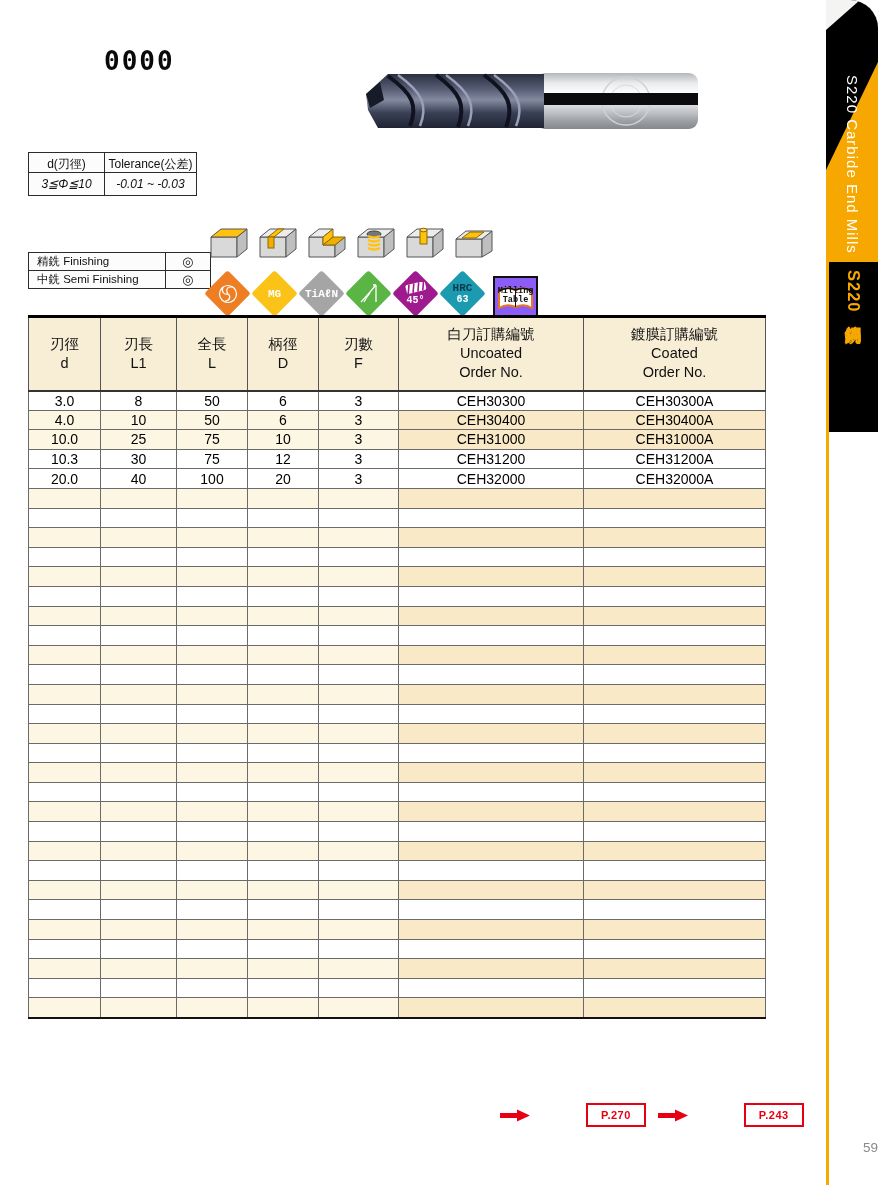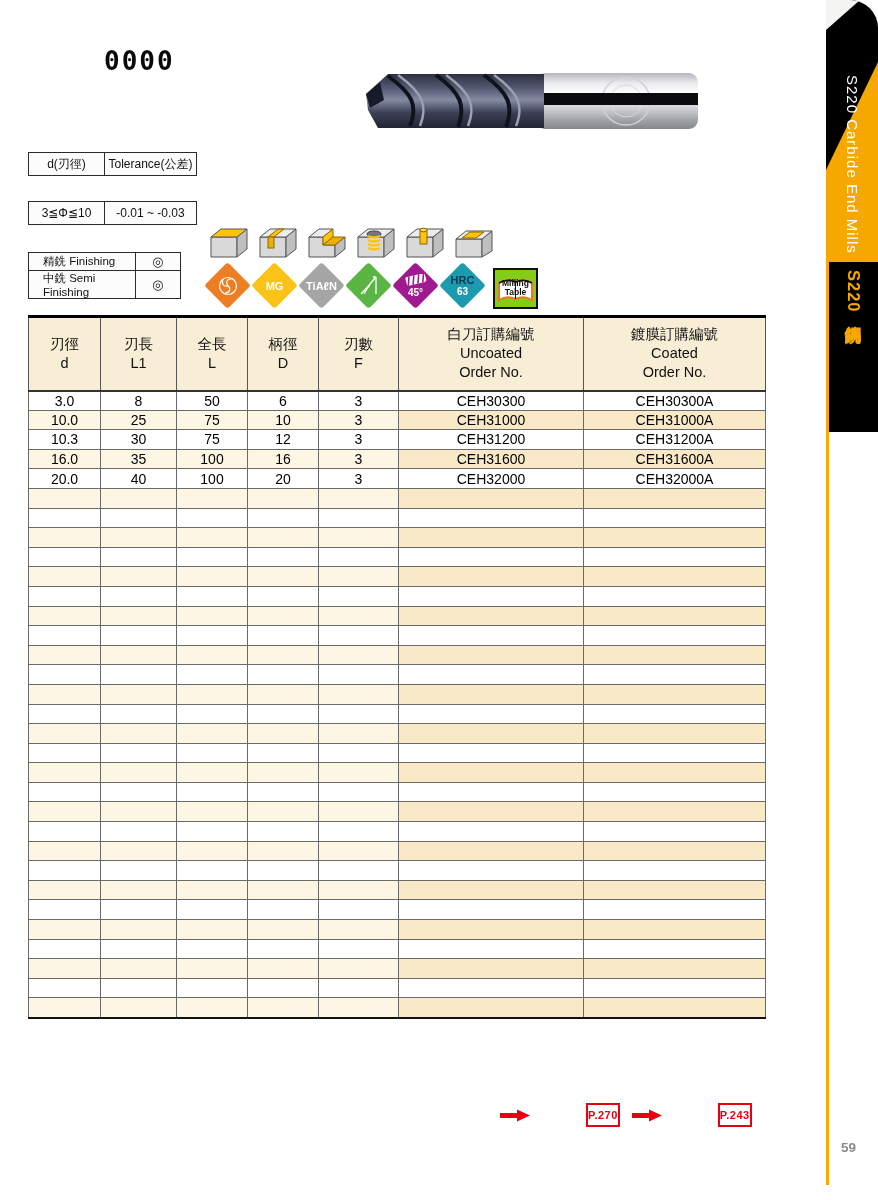--- a/index.html
+++ b/index.html
@@ -12,43 +12,43 @@
     font-size:26px; font-weight:900; letter-spacing:2px; color:#0a0a0a; }
 
   
   .tool-svg { position:absolute; left:358px; top:66px; }
 
   
   .tol-box { position:absolute; left:28px; border-collapse:collapse; }
   .tol-box td { border:1px solid #2b2b2b; background:#fcfcfc; font-size:12px; color:#111;
     text-align:center; height:23px;margin-top:9px; }
   .tol-box .c1 { width:76px; } .tol-box .c2 { width:92px; }
-  #tol-head { top:152px; } #tol-row { top:201px; }
+  #tol-head { top:152px; } #tol-row { top:172px;font-style:italic; }
 
   
   .fin-box { position:absolute; left:28px; top:252px; border-collapse:collapse; }
   .fin-box td { border:1px solid #2b2b2b; background:#fcfcfc; font-size:11.5px; color:#111; height:18px; }
-  .fin-box .lab { width:107px; padding-left:14px; }
+  .fin-box .lab { width:137px; padding-left:8px; }
   .fin-box .mk { width:45px; text-align:center; font-size:13px; }
 
   
   .cubes { position:absolute; left:207px; top:224px; display:flex; gap:7px; }
   .cube { width:42px; height:38px; }
 
   
-  .badges { position:absolute; left:204px; top:261px; display:flex; align-items:center; }
+  .badges { position:absolute; left:204px; top:269px; display:flex; align-items:center;font-family:Liberation Mono, monospace; }
   .badge { position:relative; width:47px; height:50px; }
   .badge .dia { position:absolute; left:7px; top:8px; width:33px; height:33px;
     transform:rotate(45deg); border-radius:3px; }
   .badge .ov { position:absolute; left:0; top:0; width:47px; height:50px; display:flex;
     flex-direction:column; align-items:center; justify-content:center; color:#fff; }
   .badge .t1 { font-size:11px; font-weight:bold; line-height:11px; }
   .badge .t2 { font-size:10px; font-weight:bold; line-height:11px; }
   .badge .t-dark { color:#0c3a50; }
-  .mtable { width:45px; height:41px; background:#84cc16; border:2px solid #111; margin-left:7px;
+  .mtable { width:45px; height:41px; background:#8b5cf6; border:2px solid #111; margin-left:7px;
     margin-top:4px; position:relative; display:flex; align-items:center; justify-content:center; }
   .mtable .bk { position:absolute; inset:0; }
   .mtable .txt { position:relative; font-size:8.5px; font-weight:bold; color:#111;
     text-align:center; line-height:9px; }
 
   
   .main-tbl { position:absolute; left:28px; top:315px; border-collapse:collapse;
     border-left:1px solid #555; border-right:1px solid #555;
     border-top:3px solid #000; border-bottom:2px solid #111; table-layout:fixed; }
   .main-tbl th { background:#F8EED6; border:1px solid #555; border-bottom:2px solid #333;
@@ -57,34 +57,34 @@
   .main-tbl th .en { display:block; font-size:14.5px; line-height:19px; }
   .main-tbl td { border:1px solid #6a6a6a; height:19.6px; text-align:center;
     font-size:14px; color:#000; line-height:14px; background:#fff; padding:0; }
   .main-tbl tr.alt .c-dim { background:#FDF6E3; }
   .main-tbl tr.alt .c-order { background:#F9E9C7; }
 
   
   .refs { position:absolute; left:500px; top:1103px; display:flex; align-items:center; }
   .ref-arrow { margin-right:8px; }
   .ref-box { border:2px solid #E60012; color:#E60012; font-size:11px; font-weight:bold;
-    padding:4px 0; margin-right:12px; letter-spacing:0.5px; }
+    padding:4px 13px; margin-right:12px; letter-spacing:0.5px; }
   .ref-gap { width:48px; }
 
   
   .side-rule { position:absolute; left:826px; top:258px; width:3px; height:927px; background:#F6A800; }
   .tab-svg { position:absolute; left:826px; top:0; }
   .tab-text-en { position:absolute; left:826px; top:68px; width:52px; height:192px;
     writing-mode:vertical-rl; text-orientation:mixed; color:#fff; font-size:15px;
     letter-spacing:1px; display:flex; align-items:center; justify-content:center; }
   .band-zh { position:absolute; left:829px; top:262px; width:49px; height:170px; background:#000;
     display:flex; align-items:flex-start; justify-content:center; }
   .band-zh span { writing-mode:vertical-rl; text-orientation:mixed; color:#F6A800;
     font-size:16.5px; font-weight:bold; letter-spacing:1px; margin-top:8px; }
-  .pageno { position:absolute; left:841px; top:1140px; font-size:13.5px; font-weight:bold; color:#8a8a8a; }
+  .pageno { position:absolute; left:863px; top:1140px; font-size:13.5px; font-weight:normal; color:#8a8a8a; }
 </style>
 </head>
 <body>
 
 <div class="page">
 
   <div class="model-no">0000</div>
 
   <svg class="tool-svg" width="345" height="70" viewBox="0 0 345 70">
     <defs>
@@ -301,45 +301,45 @@
         <tr>
           <td class="c-dim">3.0</td>
           <td class="c-dim">8</td>
           <td class="c-dim">50</td>
           <td class="c-dim">6</td>
           <td class="c-dim">3</td>
           <td class="c-order">CEH30300</td>
           <td class="c-order">CEH30300A</td>
         </tr>
         <tr class="alt">
+          <td class="c-dim">4.0</td>
+          <td class="c-dim">10</td>
+          <td class="c-dim">50</td>
+          <td class="c-dim">6</td>
+          <td class="c-dim">3</td>
+          <td class="c-order">CEH30400</td>
+          <td class="c-order">CEH30400A</td>
+        </tr>
+        <tr class="alt">
           <td class="c-dim">10.0</td>
           <td class="c-dim">25</td>
           <td class="c-dim">75</td>
           <td class="c-dim">10</td>
           <td class="c-dim">3</td>
           <td class="c-order">CEH31000</td>
           <td class="c-order">CEH31000A</td>
         </tr>
         <tr>
           <td class="c-dim">10.3</td>
           <td class="c-dim">30</td>
           <td class="c-dim">75</td>
           <td class="c-dim">12</td>
           <td class="c-dim">3</td>
           <td class="c-order">CEH31200</td>
           <td class="c-order">CEH31200A</td>
-        </tr>
-        <tr class="alt">
-          <td class="c-dim">16.0</td>
-          <td class="c-dim">35</td>
-          <td class="c-dim">100</td>
-          <td class="c-dim">16</td>
-          <td class="c-dim">3</td>
-          <td class="c-order">CEH31600</td>
-          <td class="c-order">CEH31600A</td>
         </tr>
         <tr>
           <td class="c-dim">20.0</td>
           <td class="c-dim">40</td>
           <td class="c-dim">100</td>
           <td class="c-dim">20</td>
           <td class="c-dim">3</td>
           <td class="c-order">CEH32000</td>
           <td class="c-order">CEH32000A</td>
         </tr>

